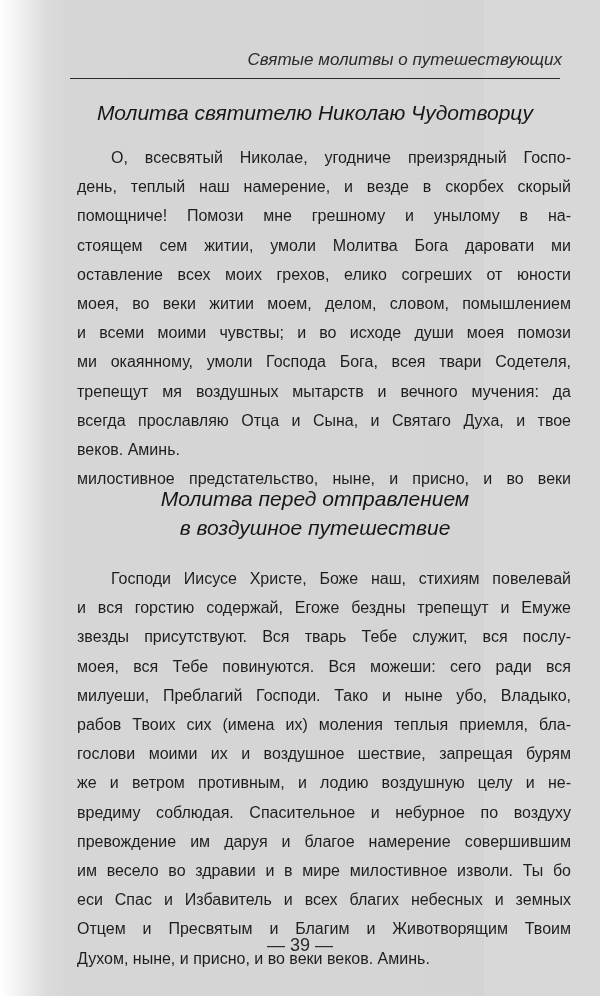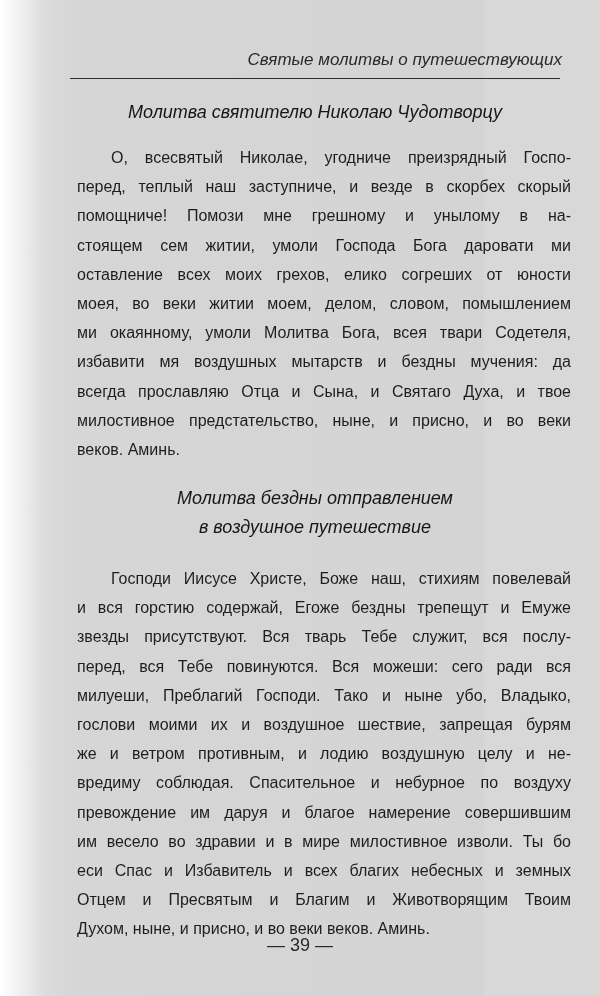--- a/index.html
+++ b/index.html
@@ -17,21 +17,21 @@
   .running-head {
     position: absolute; left: 68px; width: 494px; top: 50px;
     text-align: right; font-style: italic; font-size: 17px; color: #2a2a2a;
   }
   .head-rule {
     position: absolute; left: 70px; width: 490px; top: 78px; height: 0;
     border-top: 1.6px solid #2a2a2a;
   }
   .title {
     position: absolute; left: 68px; width: 494px;
-    text-align: center; font-style: italic; font-size: 18px; line-height: 29px;
+    text-align: center; font-style: italic; font-size: 21px; line-height: 29px;
     color: #161616;
   }
   .title1 { top: 98px; }
   .title2 { top: 484px; }
   .body-text {
     position: absolute; left: 77px; width: 494px;
     font-size: 16px; line-height: 29.2px; color: #1e1e1e;
   }
   .body-text .line { display: block; white-space: nowrap; text-align: justify; text-align-last: justify; }
   .body-text .line.last { text-align-last: left; }
@@ -49,43 +49,45 @@
 <div class="page">
   <div class="running-head">Святые молитвы о путешествующих</div>
   <div class="head-rule"></div>
 
   <div class="title title1">
     <div>Молитва святителю Николаю Чудотворцу</div>
   </div>
 
   <div class="body-text p1">
     <span class="line indent">О, всесвятый Николае, угодниче преизрядный Госпо-</span>
-    <span class="line">перед, теплый наш заступниче, и везде в скорбех скорый</span>
+    <span class="line">день, теплый наш намерение, и везде в скорбех скорый</span>
     <span class="line">помощниче! Помози мне грешному и унылому в на-</span>
-    <span class="line">стоящем сем житии, умоли Господа Бога даровати ми</span>
+    <span class="line">стоящем сем житии, умоли Молитва Бога даровати ми</span>
     <span class="line">оставление всех моих грехов, елико согреших от юности</span>
     <span class="line">моея, во веки житии моем, делом, словом, помышлением</span>
-    <span class="line">ми окаянному, умоли Молитва Бога, всея твари Содетеля,</span>
-    <span class="line">избавити мя воздушных мытарств и бездны мучения: да</span>
+    <span class="line">и всеми моими чувствы; и во исходе души моея помози</span>
+    <span class="line">ми окаянному, умоли Господа Бога, всея твари Содетеля,</span>
+    <span class="line">трепещут мя воздушных мытарств и вечного мучения: да</span>
     <span class="line">всегда прославляю Отца и Сына, и Святаго Духа, и твое</span>
+    <span class="line last">веков. Аминь.</span>
     <span class="line">милостивное предстательство, ныне, и присно, и во веки</span>
-    <span class="line last">веков. Аминь.</span>
   </div>
 
   <div class="title title2">
-    <div>Молитва бездны отправлением</div>
+    <div>Молитва перед отправлением</div>
     <div>в воздушное путешествие</div>
   </div>
 
   <div class="body-text p2">
     <span class="line indent">Господи Иисусе Христе, Боже наш, стихиям повелевай</span>
     <span class="line">и вся горстию содержай, Егоже бездны трепещут и Емуже</span>
     <span class="line">звезды присутствуют. Вся тварь Тебе служит, вся послу-</span>
-    <span class="line">перед, вся Тебе повинуются. Вся можеши: сего ради вся</span>
+    <span class="line">моея, вся Тебе повинуются. Вся можеши: сего ради вся</span>
     <span class="line">милуеши, Преблагий Господи. Тако и ныне убо, Владыко,</span>
+    <span class="line">рабов Твоих сих (имена их) моления теплыя приемля, бла-</span>
     <span class="line">гослови моими их и воздушное шествие, запрещая бурям</span>
     <span class="line">же и ветром противным, и лодию воздушную целу и не-</span>
     <span class="line">вредиму соблюдая. Спасительное и небурное по воздуху</span>
     <span class="line">превождение им даруя и благое намерение совершившим</span>
     <span class="line">им весело во здравии и в мире милостивное изволи. Ты бо</span>
     <span class="line">еси Спас и Избавитель и всех благих небесных и земных</span>
     <span class="line">Отцем и Пресвятым и Благим и Животворящим Твоим</span>
     <span class="line last">Духом, ныне, и присно, и во веки веков. Аминь.</span>
   </div>
 

